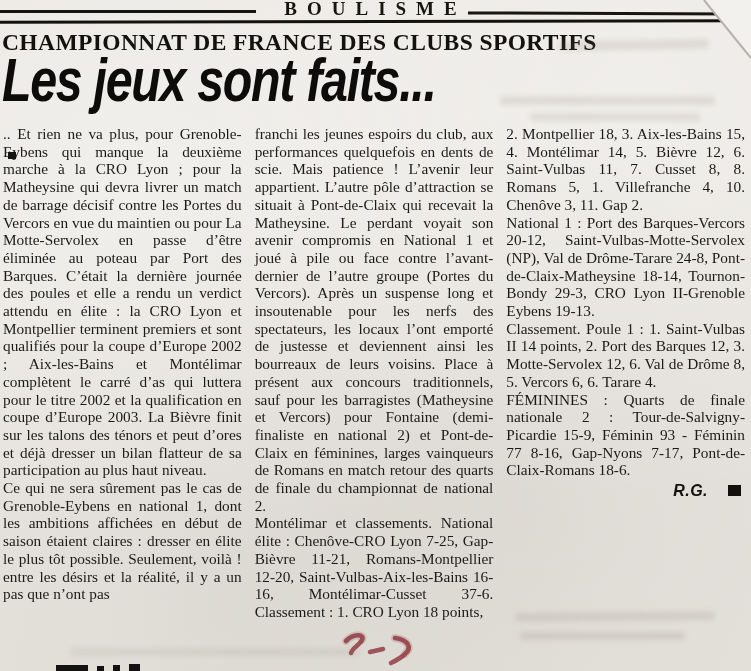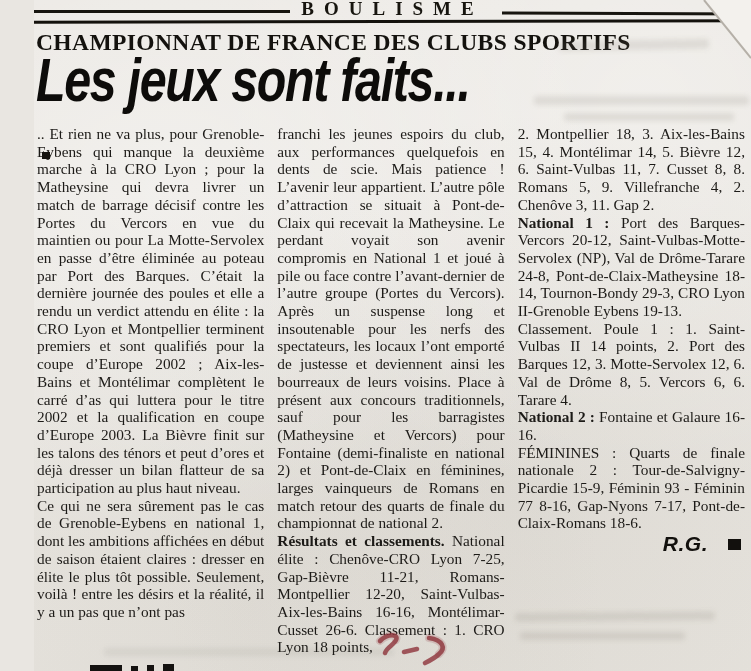--- a/index.html
+++ b/index.html
@@ -9,21 +9,20 @@
     background:#e9e6e1;
   }
   .sheet{
     position:absolute;inset:0;
     background:
       radial-gradient(ellipse at 18% 28%, rgba(255,255,255,.40), transparent 55%),
       radial-gradient(ellipse at 85% 15%, rgba(255,255,255,.35), transparent 50%),
       radial-gradient(ellipse at 70% 75%, rgba(176,170,160,.16), transparent 55%),
       radial-gradient(ellipse at 30% 90%, rgba(176,170,160,.14), transparent 50%),
       linear-gradient(#eae7e2,#e6e3dd);
-    margin-left: 34px;
   }
   
   .mast-title{
     position:absolute;top:-2px;left:0;width:100%;text-align:center;
     font-weight:700;font-size:19px;letter-spacing:10px;color:#17150f;
     font-family:"Liberation Serif", serif;
   }
   .rule{position:absolute;background:#17150f;}
   .rule-left{top:10px;left:0;width:256px;height:3px;}
   .rule-right{top:12px;left:468px;width:266px;height:2.5px;transform:rotate(.25deg);}
@@ -44,28 +43,28 @@
   .columns{
     position:absolute;top:125px;left:3px;right:6px;bottom:0;
     display:flex;gap:13px;
   }
   .col{
     flex:1;min-width:0;
     font-size:15.3px;line-height:17.7px;color:#1c1a17;
     text-align:justify;hyphens:auto;
   }
   .col p{margin:0;}
-  .b{font-weight:700;}
+  .b{font-weight:400;}
   .byline{
     margin-top:3px;display:flex;justify-content:flex-end;align-items:center;gap:20px;
     padding-right:4px;
   }
   .byline-name{
     font-family:"Liberation Sans", sans-serif;font-style:italic;font-weight:700;
-    font-size:21px;color:#12100d;letter-spacing:.5px;
+    font-size:16px;color:#12100d;letter-spacing:.5px;
   }
   .endmark{width:13px;height:11px;background:#12100d;display:inline-block;}
   
   .corner{position:absolute;top:0;right:0;}
   .artifact-square{position:absolute;left:8px;top:152px;width:8px;height:7px;background:#161410;}
   .cutoff{position:absolute;left:56px;bottom:0;display:flex;gap:9px;align-items:flex-end;height:7px;}
   .cutoff span{display:block;background:#141210;}
   .cutoff .c1{width:32px;height:6px;}
   .cutoff .c2{width:7px;height:5px;}
   .cutoff .c3{width:7px;height:6px;}
@@ -101,27 +100,26 @@
   <div class="ghost g4"></div>
   <div class="ghost g5"></div>
 
   <div class="columns">
     <div class="col">
         <p><span>.. Et rien ne va plus, pour Grenoble-Eybens qui manque la deuxième marche à la CRO Lyon ; pour la Matheysine qui devra livrer un match de barrage décisif contre les Portes du Vercors en vue du maintien ou pour La Motte-Servolex en passe d’être éliminée au poteau par Port des Barques. C’était la dernière journée des poules et elle a rendu un verdict attendu en élite : la CRO Lyon et Montpellier terminent premiers et sont qualifiés pour la coupe d’Europe 2002 ; Aix-les-Bains et Montélimar complètent le carré d’as qui luttera pour le titre 2002 et la qualification en coupe d’Europe 2003. La Bièvre finit sur les talons des ténors et peut d’ores et déjà dresser un bilan flatteur de sa participation au plus haut niveau.</span></p>
         <p><span>Ce qui ne sera sûrement pas le cas de Grenoble-Eybens en national 1, dont les ambitions affichées en début de saison étaient claires : dresser en élite le plus tôt possible. Seulement, voilà ! entre les désirs et la réalité, il y a un pas que n’ont pas</span></p>
       </div>
     <div class="col">
         <p><span>franchi les jeunes espoirs du club, aux performances quelquefois en dents de scie. Mais patience ! L’avenir leur appartient. L’autre pôle d’attraction se situait à Pont-de-Claix qui recevait la Matheysine. Le perdant voyait son avenir compromis en National 1 et joué à pile ou face contre l’avant-dernier de l’autre groupe (Portes du Vercors). Après un suspense long et insoutenable pour les nerfs des spectateurs, les locaux l’ont emporté de justesse et deviennent ainsi les bourreaux de leurs voisins. Place à présent aux concours traditionnels, sauf pour les barragistes (Matheysine et Vercors) pour Fontaine (demi-finaliste en national 2) et Pont-de-Claix en féminines, larges vainqueurs de Romans en match retour des quarts de finale du championnat de national 2.</span></p>
-        <p><span class="b">Résultats et classements.</span><span> National élite : Chenôve-CRO Lyon 7-25, Gap-Bièvre 11-21, Romans-Montpellier 12-20, Saint-Vulbas-Aix-les-Bains 16-16, Montélimar-Cusset 26-6. Classement : 1. CRO Lyon 18 points,</span></p>
+        <p><span class="b">Montélimar et classements.</span><span> National élite : Chenôve-CRO Lyon 7-25, Gap-Bièvre 11-21, Romans-Montpellier 12-20, Saint-Vulbas-Aix-les-Bains 16-16, Montélimar-Cusset 37-6. Classement : 1. CRO Lyon 18 points,</span></p>
       </div>
     <div class="col">
-      <p><span>2. Montpellier 18, 3. Aix-les-Bains 15, 4. Montélimar 14, 5. Bièvre 12, 6. Saint-Vulbas 11, 7. Cusset 8, 8. Romans 5, 9. Villefranche 4, 2. Chenôve 3, 11. Gap 2.</span></p>
+      <p><span>2. Montpellier 18, 3. Aix-les-Bains 15, 4. Montélimar 14, 5. Bièvre 12, 6. Saint-Vulbas 11, 7. Cusset 8, 8. Romans 5, 1. Villefranche 4, 10. Chenôve 3, 11. Gap 2.</span></p>
         <p><span class="b">National 1 :</span><span> Port des Barques-Vercors 20-12, Saint-Vulbas-Motte-Servolex (NP), Val de Drôme-Tarare 24-8, Pont-de-Claix-Matheysine 18-14, Tournon-Bondy 29-3, CRO Lyon II-Grenoble Eybens 19-13.</span></p>
         <p><span>Classement. Poule 1 : 1. Saint-Vulbas II 14 points, 2. Port des Barques 12, 3. Motte-Servolex 12, 6. Val de Drôme 8, 5. Vercors 6, 6. Tarare 4.</span></p>
-        <p><span class="b">National 2 :</span><span> Fontaine et Galaure 16-16.</span></p>
         <p><span>FÉMININES : Quarts de finale nationale 2 : Tour-de-Salvigny-Picardie 15-9, Féminin 93 - Féminin 77 8-16, Gap-Nyons 7-17, Pont-de-Claix-Romans 18-6.</span></p>
         <div class="byline">
         <span class="byline-name">R.G.</span>
         <span class="endmark"></span>
       </div>
     </div>
   </div>
 
   <div class="artifact-square"></div>
 

